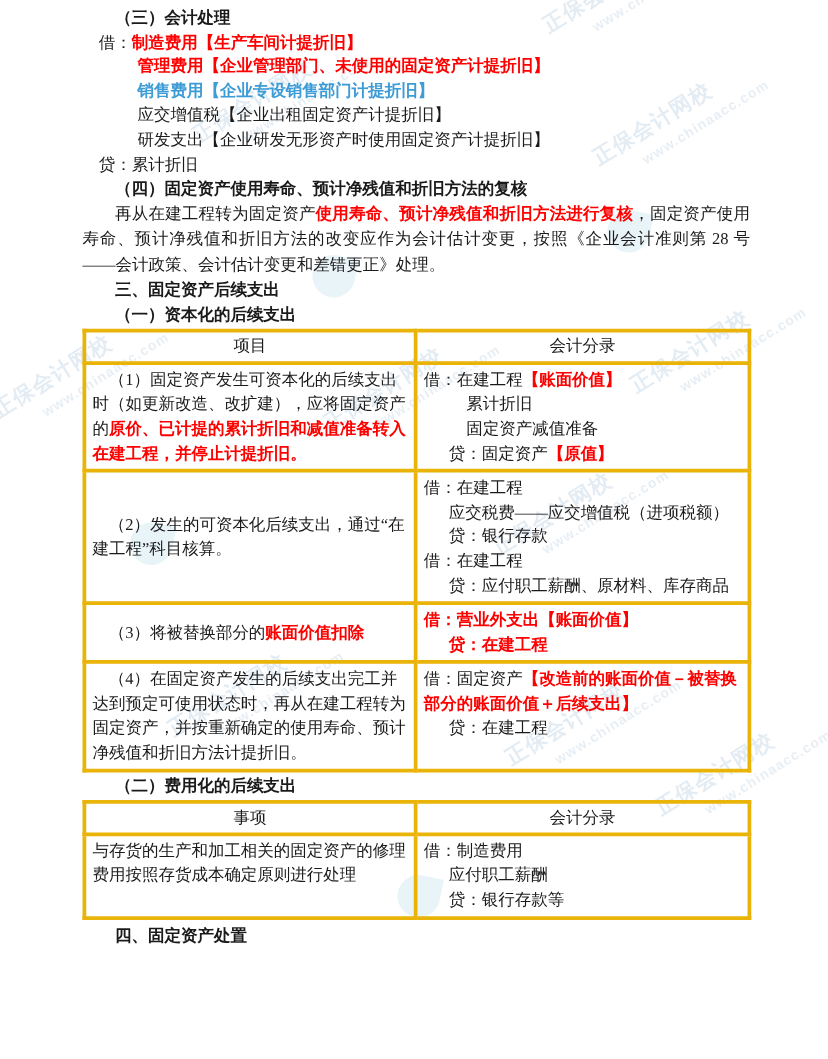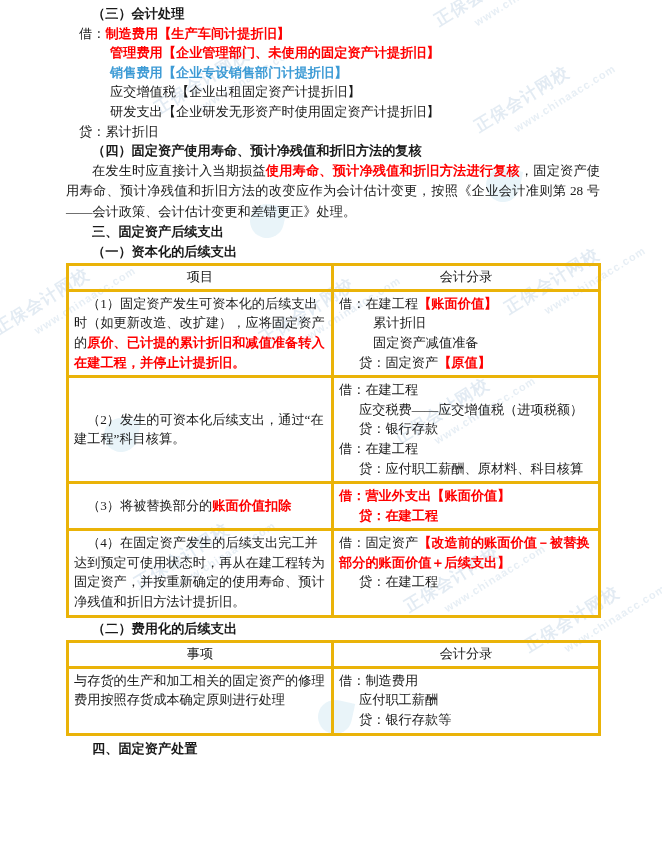--- a/index.html
+++ b/index.html
@@ -148,21 +148,21 @@
   </div>
   <div class="line i3">
     <span>研发支出</span><span>【企业研发无形资产时使用固定资产计提折旧】</span>
   </div>
   <div class="line i2">
     <span>贷：</span><span>累计折旧</span>
   </div>
 
   <div class="line b i1">（四）固定资产使用寿命、预计净残值和折旧方法的复核</div>
   <div class="para ind2">
-    <span>在发生时应直接计入当期损益</span><span class="red">使用寿命、预计净残值和折旧方法进行复核</span><span>，固定资产使用寿命、预计净残值和折旧方法的改变应作为会计估计变更，按照《企业会计准则第 28 号——会计政策、会计估计变更和差错更正》处理。</span>
+    <span>再从在建工程转为固定资产</span><span class="red">使用寿命、预计净残值和折旧方法进行复核</span><span>，固定资产使用寿命、预计净残值和折旧方法的改变应作为会计估计变更，按照《企业会计准则第 28 号——会计政策、会计估计变更和差错更正》处理。</span>
   </div>
 
   <div class="line b i1">三、固定资产后续支出</div>
   <div class="line b i1">（一）资本化的后续支出</div>
 
   <table>
     <colgroup>
         <col class="c1">
         <col class="c2">
       </colgroup>
@@ -186,21 +186,21 @@
       </tr>
       <tr>
         <td class="mid">
           <p class="cell-p ti">（2）发生的可资本化后续支出，通过“在建工程”科目核算。</p>
         </td>
         <td class="top">
           <p class="cell-p"><span>借：</span><span>在建工程</span></p>
           <p class="cell-p sub2">应交税费——应交增值税（进项税额）</p>
           <p class="cell-p sub2">贷：银行存款</p>
           <p class="cell-p"><span>借：</span><span>在建工程</span></p>
-          <p class="cell-p sub2">贷：应付职工薪酬、原材料、科目核算</p>
+          <p class="cell-p sub2">贷：应付职工薪酬、原材料、库存商品</p>
         </td>
       </tr>
       <tr>
         <td class="mid">
           <p class="cell-p ti"><span>（3）将被替换部分的</span><span class="red">账面价值扣除</span></p>
         </td>
         <td class="mid">
           <p class="cell-p red"><span>借：</span><span>营业外支出</span><span>【账面价值】</span></p>
           <p class="cell-p red sub2"><span>贷：</span><span>在建工程</span></p>
         </td>

